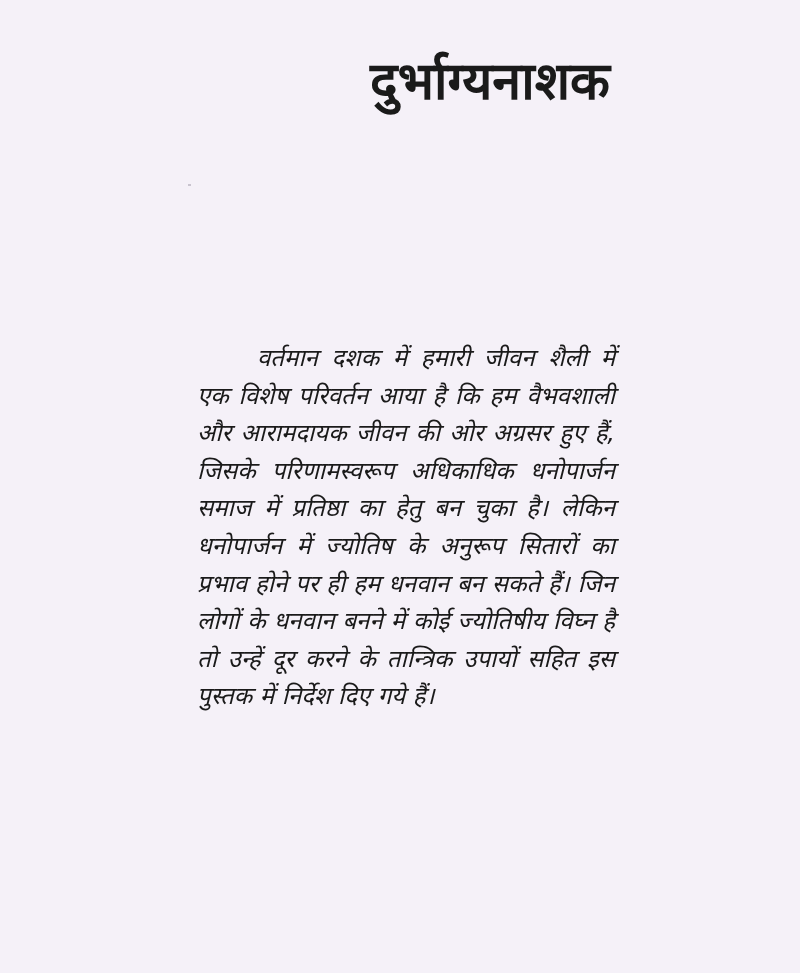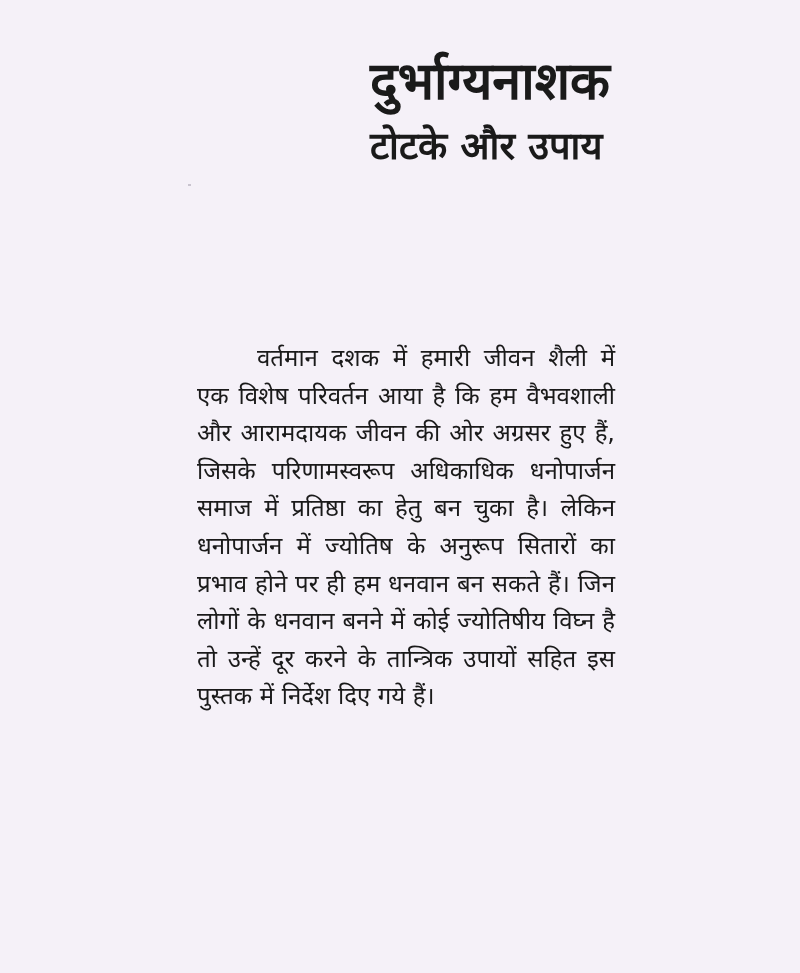--- a/index.html
+++ b/index.html
@@ -12,21 +12,21 @@
       background: #f5f1f8;
       position: relative;
       overflow: hidden;
       font-family: "DejaVu Sans", "Liberation Sans", sans-serif;
       color: #1a1a1a;
     }
     .title-block {
       position: absolute;
       right: 190px;
       top: 48px;
-      text-align: left;
+      text-align: right;
     }
     .title-main {
       font-size: 52px;
       font-weight: bold;
       line-height: 66px;
       margin: 0;
       letter-spacing: 0px;
     }
     .title-sub {
       font-size: 38px;
@@ -48,27 +48,27 @@
       top: 340px;
       width: 418px;
       font-size: 24px;
       line-height: 37.6px;
       text-align: justify;
     }
     .body-text p {
       margin: 0;
       text-indent: 60px;
       text-align: justify;
+      font-style: italic;
     }
   </style>
 </head>
 <body>
 
 <div class="title-block">
   <h1 class="title-main">दुर्भाग्यनाशक</h1>
-  <h2 class="title-sub">टोटके और उपाय</h2>
 </div>
 
 <div class="stray-mark"></div>
 
 <div class="body-text">
   <p>वर्तमान दशक में हमारी जीवन शैली में एक विशेष परिवर्तन आया है कि हम वैभवशाली और आरामदायक जीवन की ओर अग्रसर हुए हैं, जिसके परिणामस्वरूप अधिकाधिक धनोपार्जन समाज में प्रतिष्ठा का हेतु बन चुका है। लेकिन धनोपार्जन में ज्योतिष के अनुरूप सितारों का प्रभाव होने पर ही हम धनवान बन सकते हैं। जिन लोगों के धनवान बनने में कोई ज्योतिषीय विघ्न है तो उन्हें दूर करने के तान्त्रिक उपायों सहित इस पुस्तक में निर्देश दिए गये हैं।</p>
 </div>
 
 </body></html>

